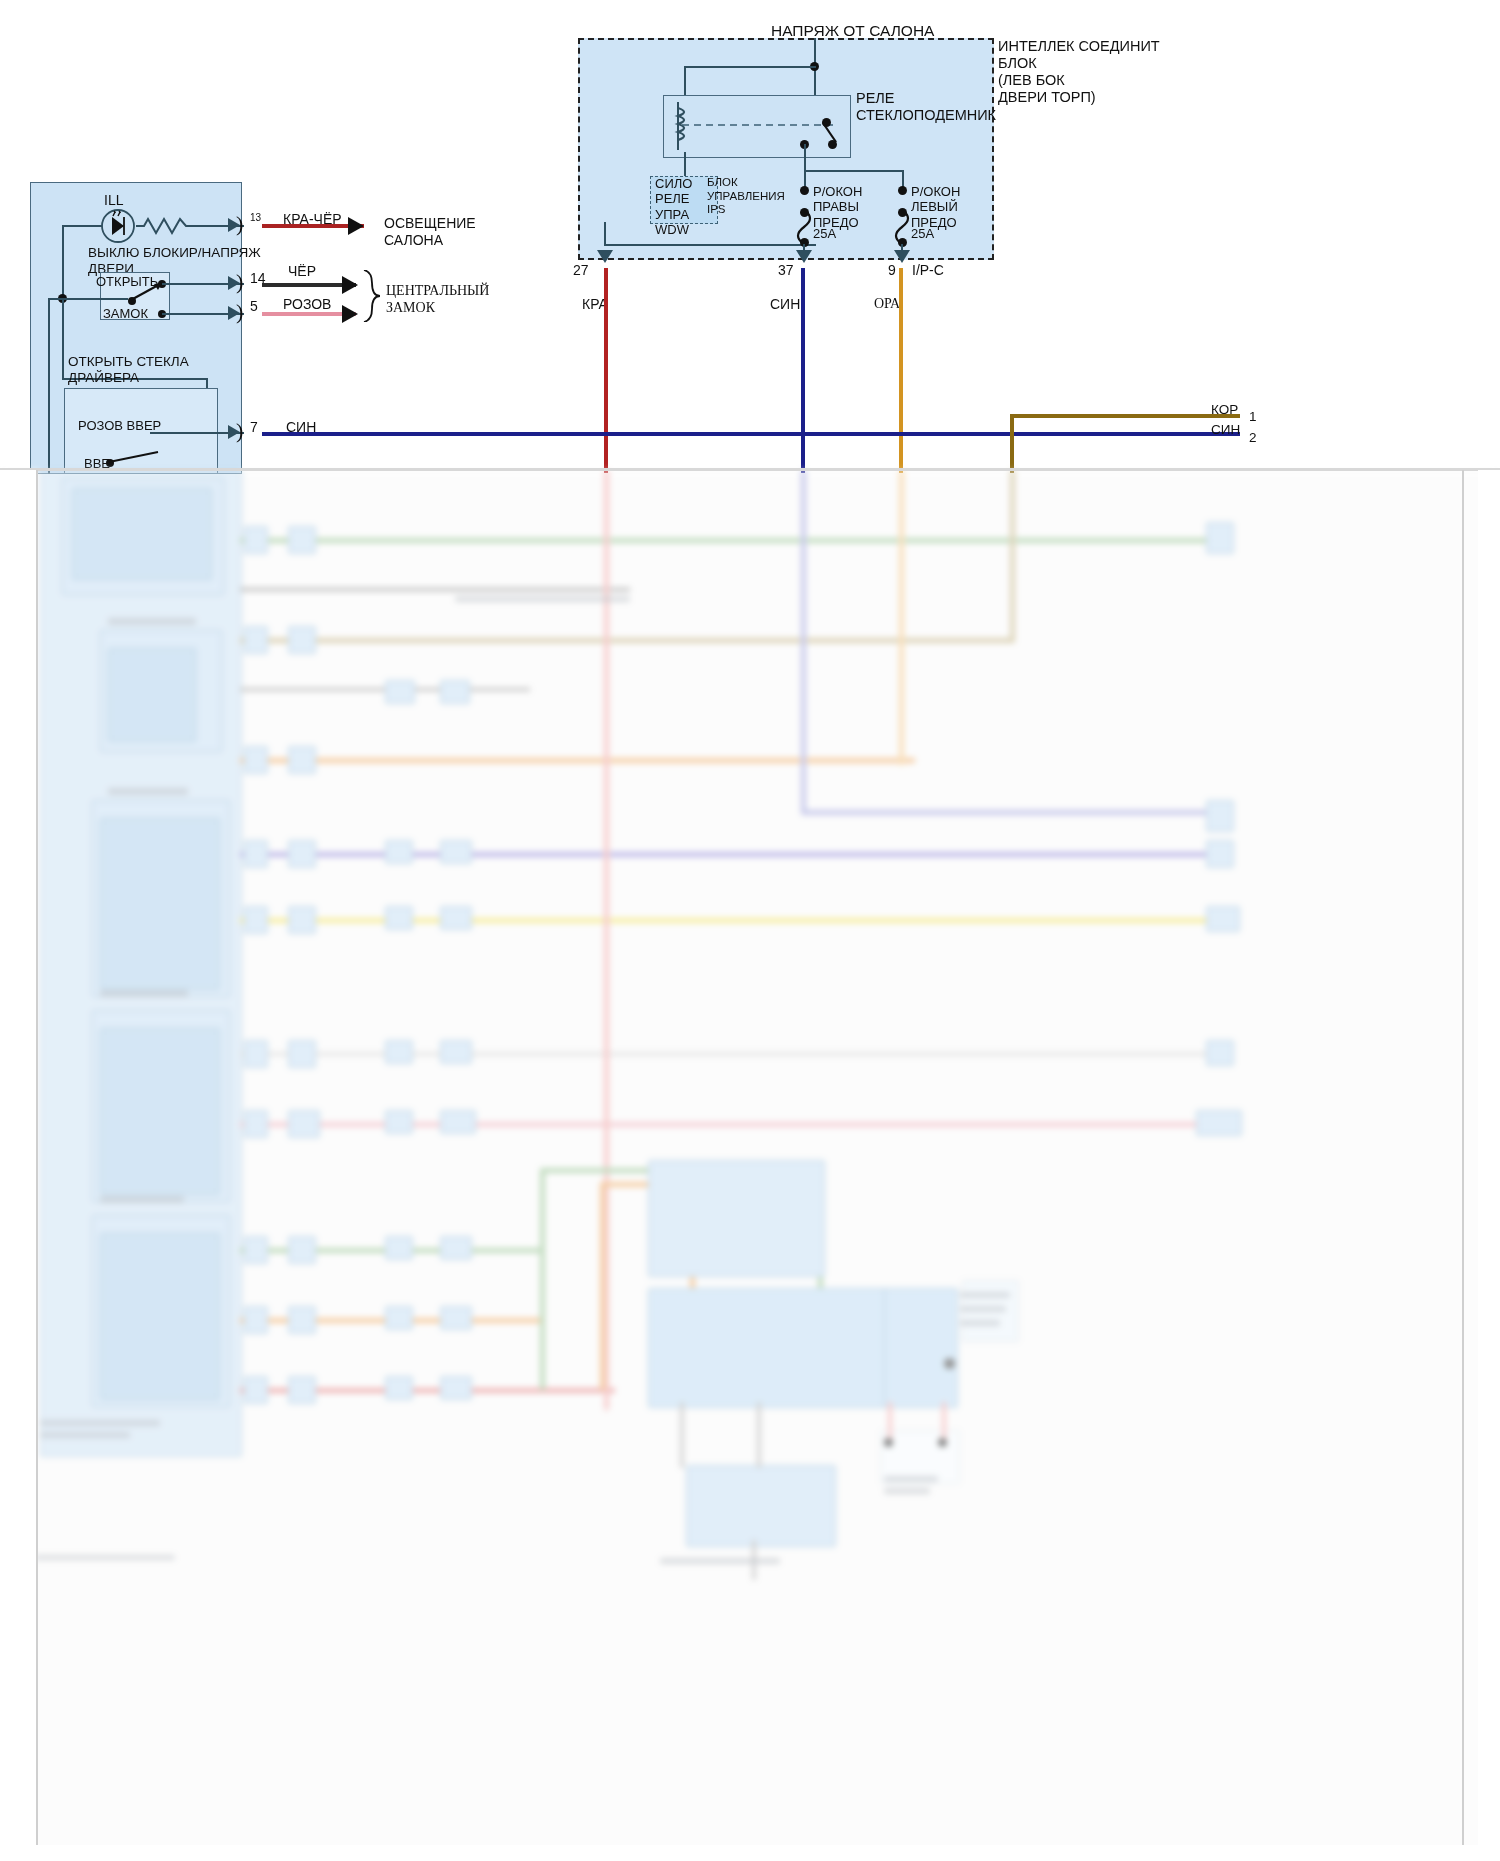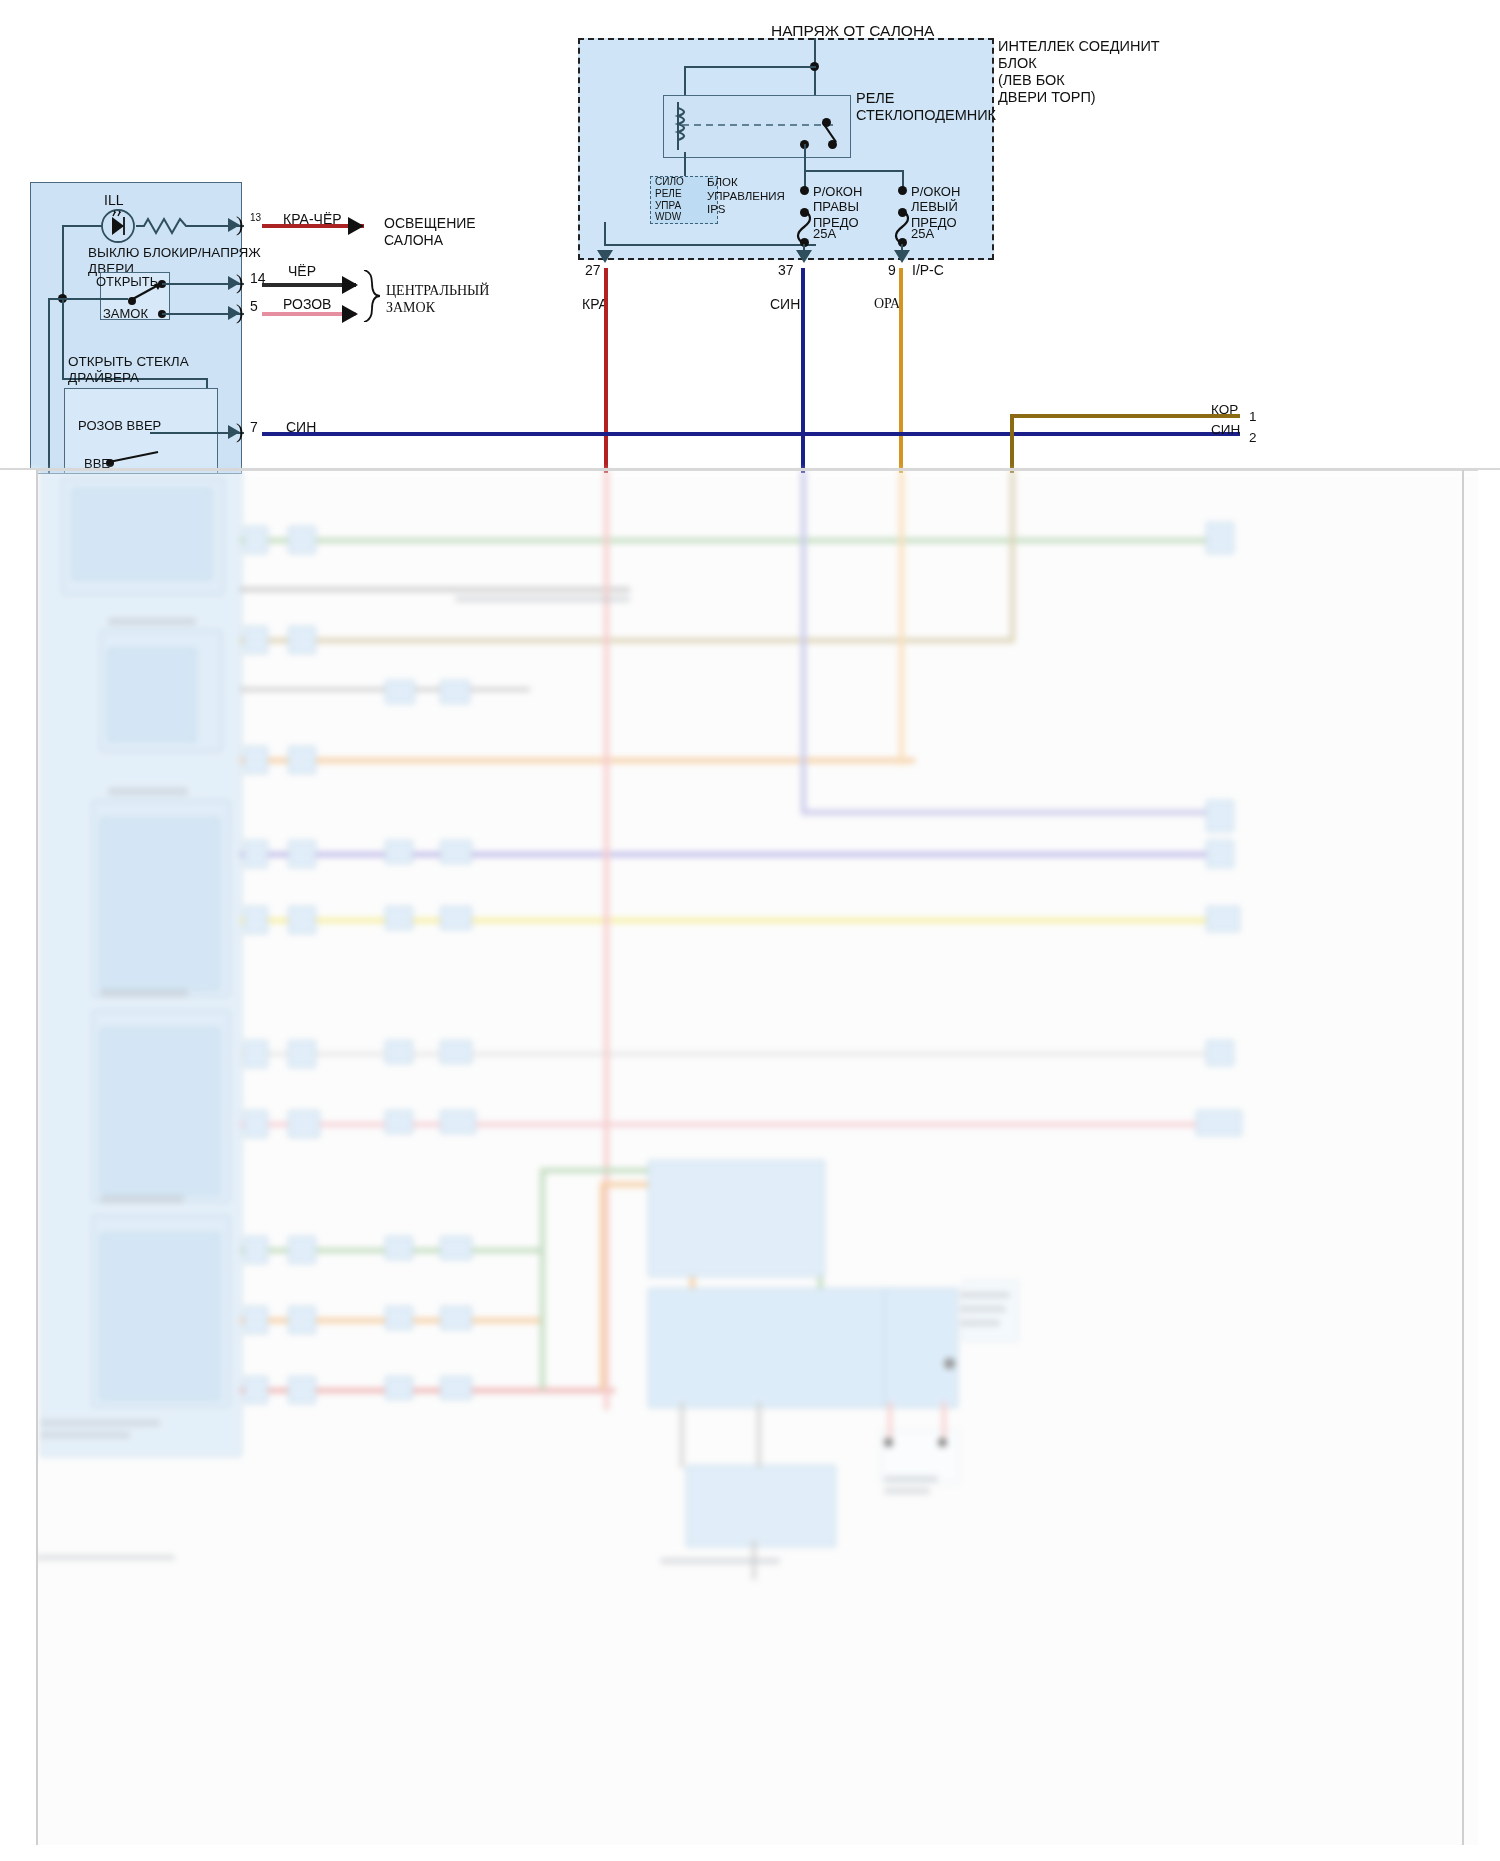--- a/index.html
+++ b/index.html
@@ -70,21 +70,21 @@
   <div class="dot" style="left:828px;top:140px;"></div>
   <svg class="abs" style="left:818px;top:118px;width:26px;height:28px;">
     <line x1="5" y1="5" x2="18" y2="24" stroke="#111" stroke-width="2.2"></line>
   </svg>
   <div class="dot" style="left:800px;top:140px;"></div>
   <div class="thin-v" style="left:804px;top:144px;height:46px;"></div>
 
   <div class="thin-v" style="left:684px;top:152px;height:30px;"></div>
 
   <div class="abs" style="left:650px;top:176px;width:68px;height:48px;background:#bddcf3;border:1.5px dashed #3d6176;box-sizing:border-box;"></div>
-  <div class="lbl" style="left:655px;top:176px;font-size:10px;color:#111;">СИЛО
+  <div class="lbl" style="left:655px;top:176px;font-size:13px;color:#111;">СИЛО
 РЕЛЕ
 УПРА
 WDW</div>
   <div class="lbl" style="left:707px;top:176px;font-size:11.5px;">БЛОК
 УПРАВЛЕНИЯ
 IPS</div>
 
   <div class="thin-h" style="left:604px;top:244px;width:212px;"></div>
   <div class="thin-v" style="left:604px;top:222px;height:24px;"></div>
 
@@ -116,21 +116,21 @@
   <div class="thin-v" style="left:901px;top:244px;height:14px;"></div>
   <div class="arrowD" style="left:894px;top:250px;"></div>
 
   <div class="arrowD" style="left:597px;top:250px;"></div>
 
   <div class="lbl" style="left:998px;top:38px;font-size:14.5px;">ИНТЕЛЛЕК СОЕДИНИТ
 БЛОК
 (ЛЕВ БОК
 ДВЕРИ ТОРП)</div>
 
-  <div class="lbl" style="left:585px;top:262px;font-size:14px;">27</div>
+  <div class="lbl" style="left:573px;top:262px;font-size:14px;">27</div>
   <div class="lbl" style="left:778px;top:262px;font-size:14px;">37</div>
   <div class="lbl" style="left:888px;top:262px;font-size:14px;">9</div>
   <div class="lbl" style="left:912px;top:262px;font-size:14px;">I/P-C</div>
 
   <div class="lbl" style="left:582px;top:296px;font-size:14px;">КРА</div>
   <div class="lbl" style="left:770px;top:296px;font-size:14px;">СИН</div>
   <div class="lbl" style="left:874px;top:296px;font-size:14px;font-family:Liberation Serif, serif;">ОРА</div>
 
   <div class="wire v" style="left:604px;top:268px;height:205px;background:#b22222;width:4px;"></div>
   <div class="wire v" style="left:801px;top:268px;height:205px;background:#1b1f8a;width:4px;"></div>

